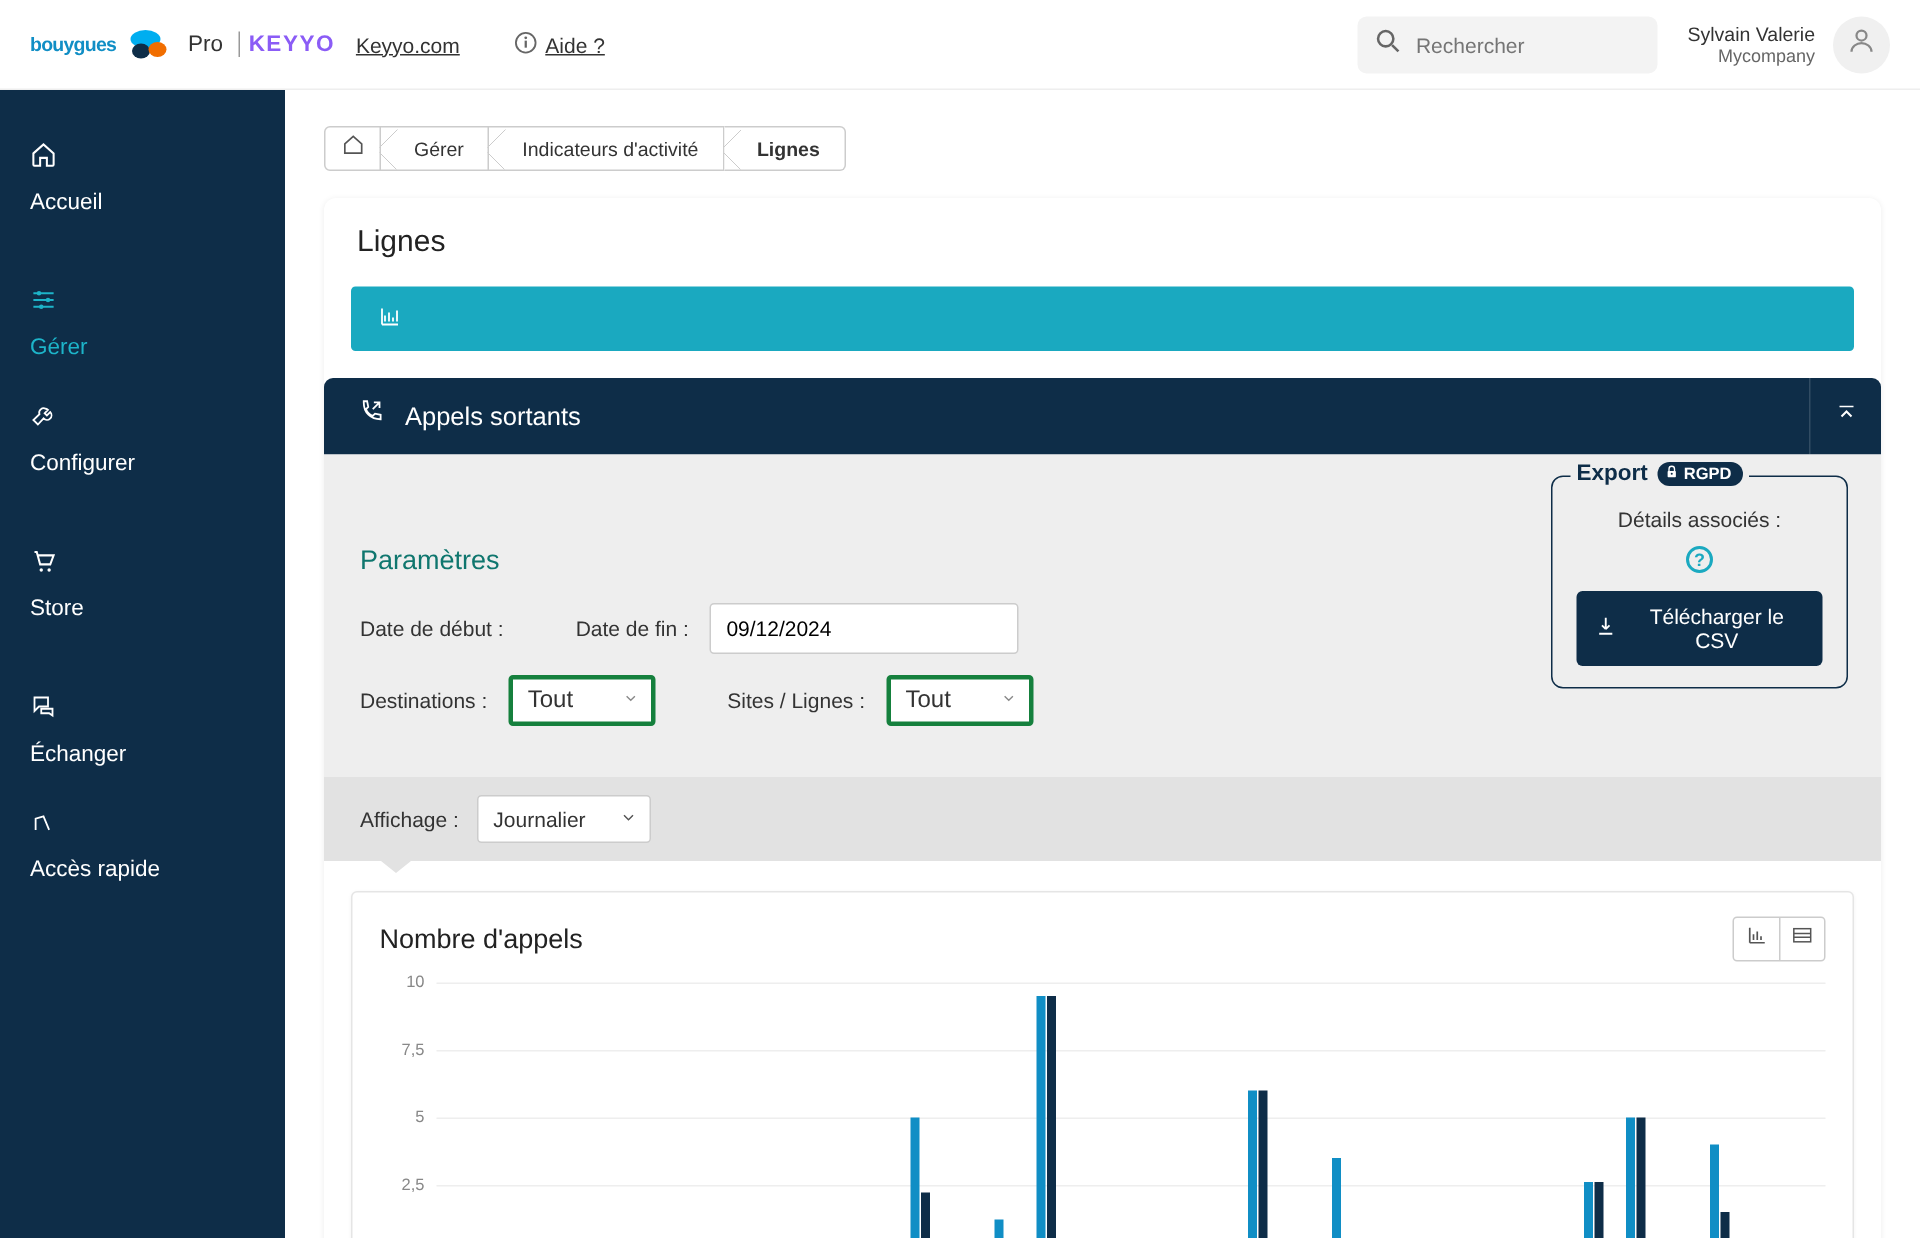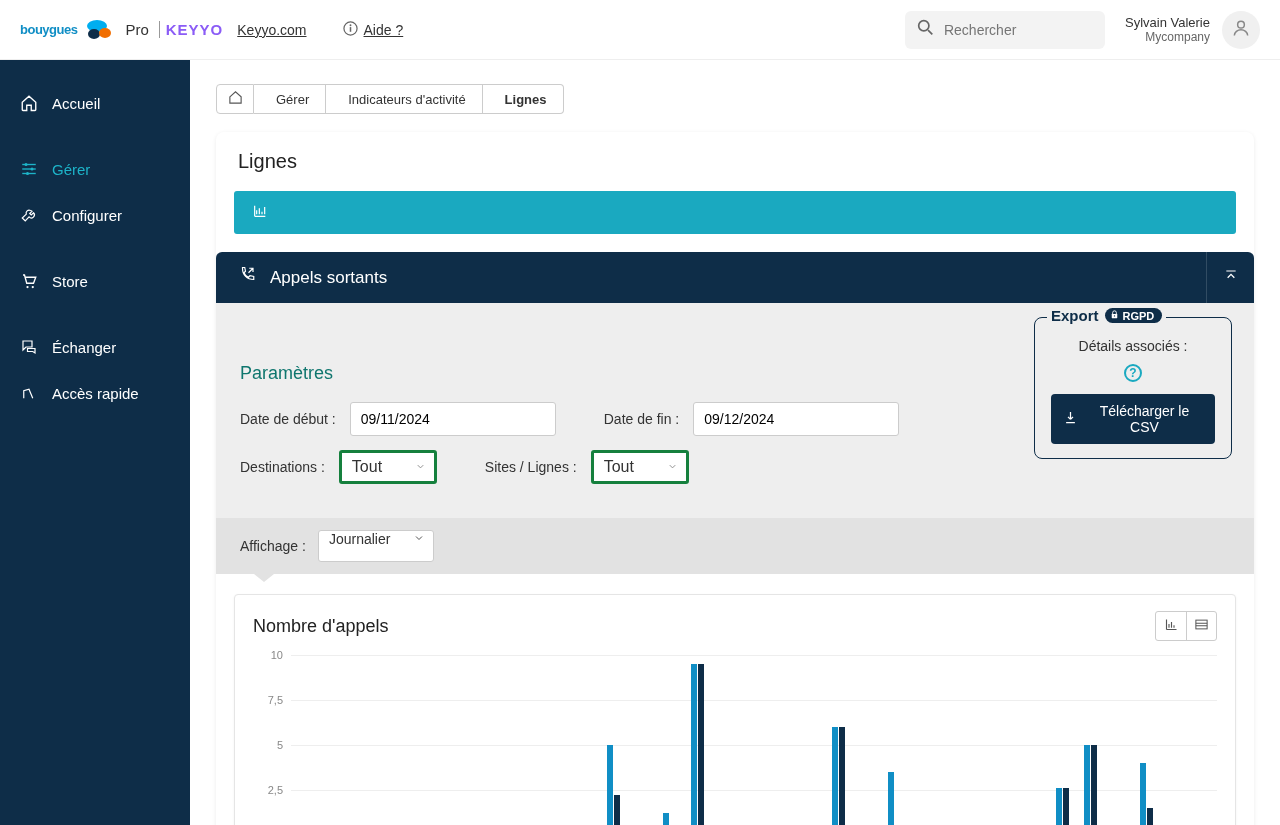--- a/index.html
+++ b/index.html
@@ -18,21 +18,21 @@
   .search-box { background: #f3f3f3; border-radius: 6px; height: 38px; width: 200px; display: flex; align-items: center; padding: 0 12px; gap: 10px; }
   .search-input { border: none; background: transparent; outline: none; font-size: 14px; color: #555; width: 100%; }
   .user-block { display: flex; flex-direction: column; align-items: flex-end; margin-left: 20px; }
   .user-name { font-size: 13px; color: #333; font-weight: 500; }
   .user-company { font-size: 12px; color: #666; }
   .avatar { width: 38px; height: 38px; border-radius: 50%; background: #f0f0f0; display: flex; align-items: center; justify-content: center; margin-left: 12px; }
   
   
   .layout { display: flex; }
   .sidebar { width: 190px; background: #0e2d48; min-height: 765px; padding-top: 20px; }
-  .sidebar-item { display: flex; align-items: center; gap: 14px; padding: 14px 20px; color: #fff; font-size: 15px; cursor: pointer; }
+  .sidebar-item { display: flex; align-items: flex-start; gap: 14px; padding: 14px 20px; color: #fff; font-size: 15px; cursor: pointer; flex-direction: column; }
   .sidebar-item.active { color: #1db4c9; }
   .sidebar-item.spaced { margin-top: 20px; }
   .sidebar-icon { width: 18px; height: 18px; display: flex; align-items: center; justify-content: center; }
   
   .main { flex: 1; padding: 24px 26px 0 26px; background: #fff; }
   
   
   .breadcrumb { display: flex; align-items: center; margin-bottom: 18px; }
   .bc-home { width: 38px; height: 30px; border: 1px solid #ccc; border-radius: 4px 0 0 4px; display: flex; align-items: center; justify-content: center; position: relative; }
   .bc-item { height: 30px; border: 1px solid #ccc; border-left: none; display: flex; align-items: center; padding: 0 16px 0 22px; font-size: 13px; color: #333; position: relative; background: #fff; }
@@ -60,21 +60,21 @@
   
   .export-box { position: absolute; right: 22px; top: 14px; border: 1px solid #0e2d48; border-radius: 8px; padding: 20px 16px 14px 16px; width: 198px; }
   .export-legend { position: absolute; top: -11px; left: 12px; background: #eeeeee; padding: 0 4px; font-size: 15px; font-weight: bold; color: #0e2d48; display: flex; align-items: center; gap: 6px; }
   .rgpd-badge { background: #0e2d48; color: #fff; border-radius: 10px; padding: 1px 8px 1px 4px; font-size: 11px; display: inline-flex; align-items: center; gap: 3px; font-weight: bold; }
   .export-details { font-size: 14px; color: #333; margin-bottom: 12px; display: flex; align-items: center; gap: 10px; flex-direction: column; }
   .help-circle { width: 18px; height: 18px; border: 2px solid #1aa9c0; border-radius: 50%; color: #1aa9c0; display: inline-flex; align-items: center; justify-content: center; font-size: 12px; font-weight: bold; }
   .download-btn { background: #0e2d48; color: #fff; border: none; border-radius: 4px; padding: 9px 12px; font-size: 14px; display: inline-flex; align-items: center; gap: 8px; cursor: pointer; }
   
   .display-bar { background: #e2e2e2; padding: 12px 24px; display: flex; align-items: center; gap: 12px; position: relative; }
   .display-bar::after { content: ''; position: absolute; bottom: -8px; left: 38px; width: 0; height: 0; border-left: 10px solid transparent; border-right: 10px solid transparent; border-top: 8px solid #e2e2e2; }
-  .display-select { background: #fff; border: 1px solid #ccc; border-radius: 3px; height: 32px; display: flex; align-items: flex-start; padding: 0 28px 0 10px; font-size: 14px; position: relative; min-width: 116px; }
+  .display-select { background: #fff; border: 1px solid #ccc; border-radius: 3px; height: 32px; display: flex; align-items: center; padding: 0 28px 0 10px; font-size: 14px; position: relative; min-width: 116px; }
   
   
   .chart-card { background: #fff; margin: 20px 18px 0 18px; border: 1px solid #e5e5e5; border-radius: 4px; padding: 16px 18px; box-shadow: 0 1px 3px rgba(0,0,0,0.05); }
   .chart-header { display: flex; align-items: center; justify-content: space-between; margin-bottom: 14px; }
   .chart-title { font-size: 18px; color: #222; }
   .view-toggle { border: 1px solid #ccc; border-radius: 3px; display: flex; }
   .view-btn { width: 30px; height: 28px; display: flex; align-items: center; justify-content: center; cursor: pointer; }
   .view-btn + .view-btn { border-left: 1px solid #ccc; }
   
   .chart-area { position: relative; height: 180px; padding-left: 38px; }
@@ -233,21 +233,20 @@
                   <line x1="5" y1="6" x2="19" y2="6" stroke="#fff" stroke-width="1.5"></line>
                   <path d="M7 16l5-5 5 5" stroke="#fff" stroke-width="2" fill="none"></path>
                 </svg></span>
           </div>
         </div>
 
         <div class="params">
           <div class="params-title">Paramètres</div>
           <div class="params-row">
             <span class="params-label">Date de début :</span>
-            <input class="text-input" value="09/11/2024" style="">
             <span style="width:20px"></span>
             <span class="params-label">Date de fin :</span>
             <input class="text-input" value="09/12/2024" style="">
           </div>
           <div class="params-row">
             <span class="params-label">Destinations :</span>
             <div class="select-wrap">
               <span>Tout</span>
               <span class="chev"><svg width="11" height="11" viewBox="0 0 24 24">
                     <path d="M6 9l6 6 6-6" stroke="#888" stroke-width="2" fill="none"></path>

